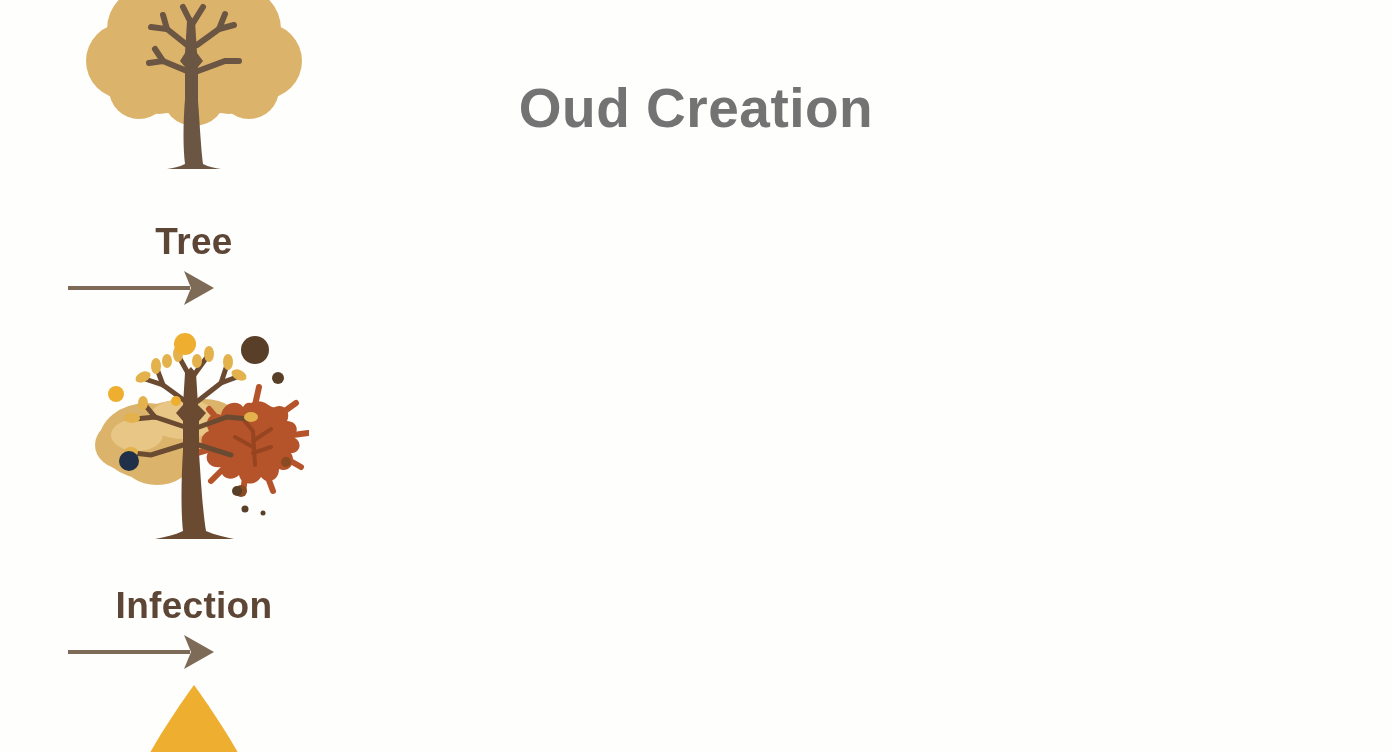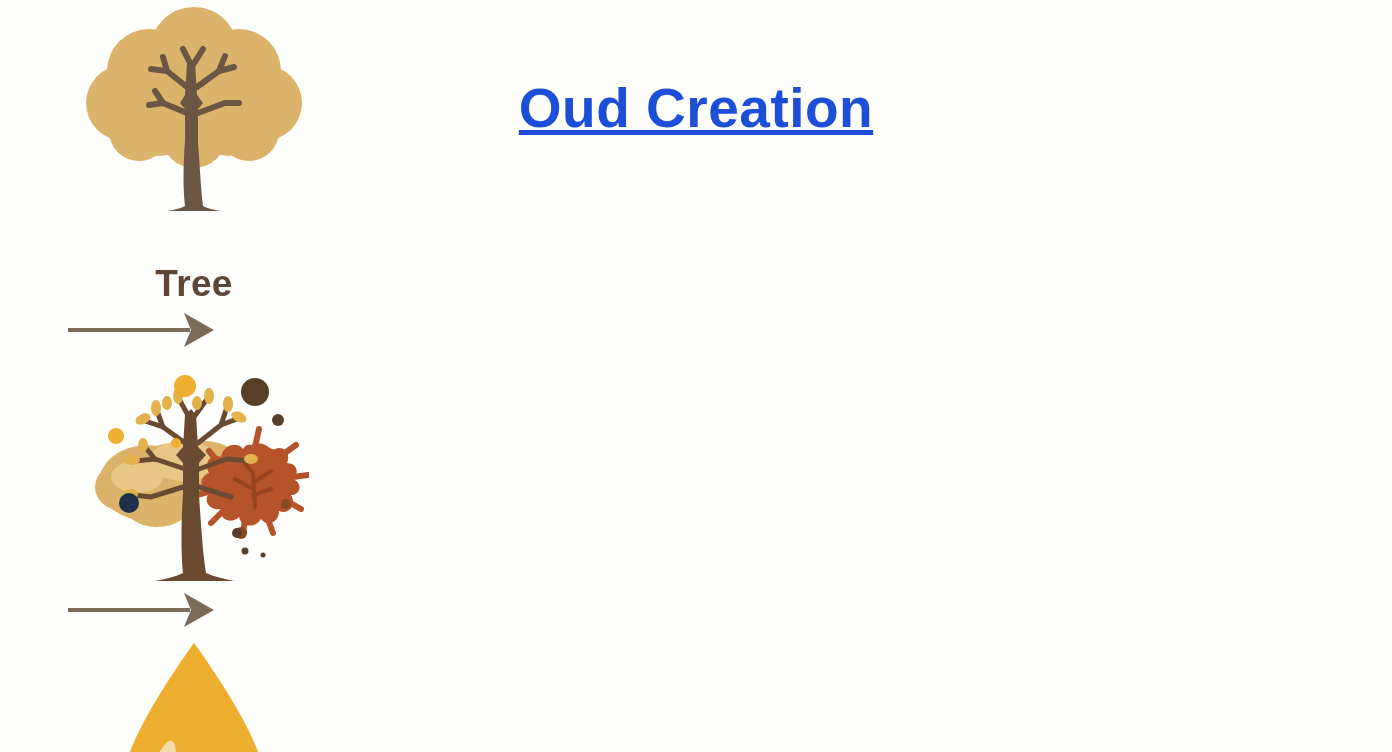--- a/index.html
+++ b/index.html
@@ -76,21 +76,21 @@
     align-items: center;
     justify-content: center;
   }
   .arrow svg { display: block; }
 </style>
 </head>
 <body style="background: rgb(254, 254, 253);">
 
 <div id="page" style="background: rgb(254, 254, 253);">
 
-  <div id="title" style="color: #1d4ed8; text-decoration: underline;">Oud Creation</div>
+  <div id="title" style="color: #737373;">Oud Creation</div>
 
   <div id="flow">
 
     <div class="stage">
       <div class="stage-art">
         <svg width="230" height="230" viewBox="0 0 230 230">
 
           <g fill="#dcb36a">
             <circle cx="115" cy="60" r="44"></circle>
             <circle cx="70" cy="80" r="42"></circle>
@@ -229,20 +229,21 @@
             <circle cx="199" cy="65" r="6" fill="#5a3f28"></circle>
             <circle cx="207" cy="149" r="5" fill="#8a4a22"></circle>
             <circle cx="162" cy="178" r="6" fill="#8a4a22"></circle>
             <circle cx="158" cy="178" r="5" fill="#5a3f28"></circle>
             <circle cx="166" cy="196" r="3.5" fill="#5a3f28"></circle>
             <circle cx="184" cy="200" r="2.5" fill="#5a3f28"></circle>
             <circle cx="50" cy="148" r="10" fill="#1f3048"></circle>
           </g>
         </svg>
       </div>
+      <div class="stage-label">Infection</div>
     </div>
 
     <div class="arrow">
       <svg width="160" height="50" viewBox="0 0 160 50">
         <line x1="6" y1="25" x2="128" y2="25" stroke="#7d6a57" stroke-width="4"></line>
         <polygon points="122,8 152,25 122,42 129,25" fill="#7d6a57"></polygon>
       </svg>
     </div>
 
     <div class="stage">

